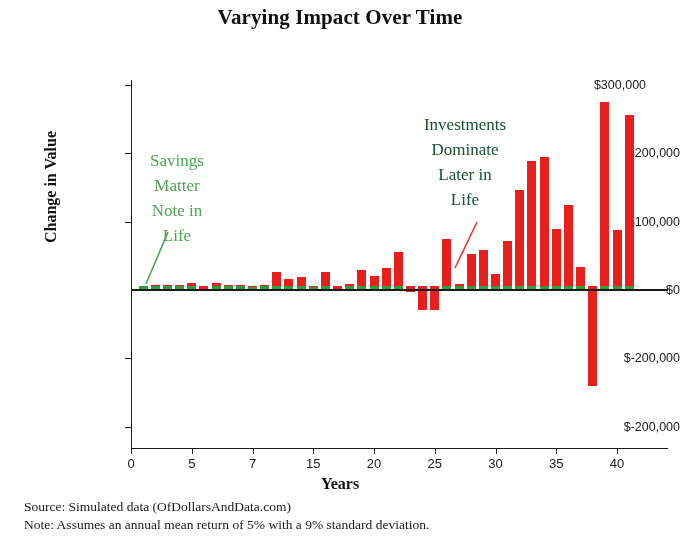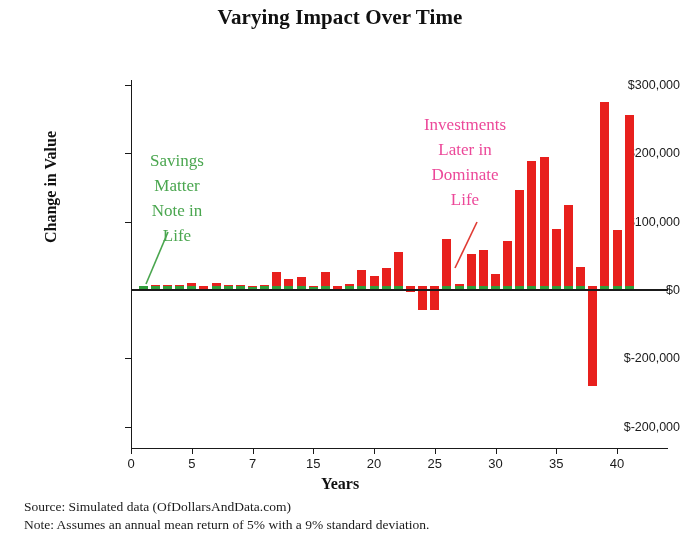--- a/index.html
+++ b/index.html
@@ -190,21 +190,21 @@
 <div id="figure">
 
   <div id="title-block">
     <span class="tline">Varying Impact Over Time</span>
   </div>
 
   <div id="plot-frame-left"></div>
   <div id="axis-x-line"></div>
 
   <div id="yaxis">
-      <div class="ytick-label" style="top: 85.1px;">$300,000</div>
+      <div class="ytick-label" style="top: 85.1px; text-align: center;">$300,000</div>
       <div class="ytick-mark" style="top: 85.1px;"></div>
       <div class="ytick-label" style="top: 153.4px;">$200,000</div>
       <div class="ytick-mark" style="top: 153.4px;"></div>
       <div class="ytick-label" style="top: 221.7px;">$100,000</div>
       <div class="ytick-mark" style="top: 221.7px;"></div>
       <div class="ytick-label" style="top: 290px;">$0</div>
       <div class="ytick-label" style="top: 358.3px;">$-200,000</div>
       <div class="ytick-mark" style="top: 358.3px;"></div>
       <div class="ytick-label" style="top: 426.6px;">$-200,000</div>
       <div class="ytick-mark" style="top: 426.6px;"></div>
@@ -324,24 +324,24 @@
     <line x1="168" y1="232" x2="146" y2="284" stroke="#4aa64f" stroke-width="1.6"></line>
     <line x1="477" y1="222" x2="455" y2="268" stroke="#e03a33" stroke-width="1.6"></line>
   </svg>
 
   <div class="annotation" id="annotation-savings" style="color: rgb(74, 166, 79);">
       <span class="aline">Savings</span>
       <span class="aline">Matter</span>
       <span class="aline">Note in</span>
       <span class="aline">Life</span>
     </div>
-  <div class="annotation" id="annotation-investments" style="color: #ec4899;">
+  <div class="annotation" id="annotation-investments" style="color: #14532d;">
       <span class="aline">Investments</span>
+      <span class="aline">Dominate</span>
       <span class="aline">Later in</span>
-      <span class="aline">Dominate</span>
       <span class="aline">Life</span>
     </div>
 
   <div id="xlabel">Years</div>
 
   <div id="footnotes">
     <span class="fline">Source:  Simulated data (OfDollarsAndData.com)</span>
     <span class="fline">Note:  Assumes an annual mean return of 5% with a 9% standard deviation.</span>
   </div>
 

